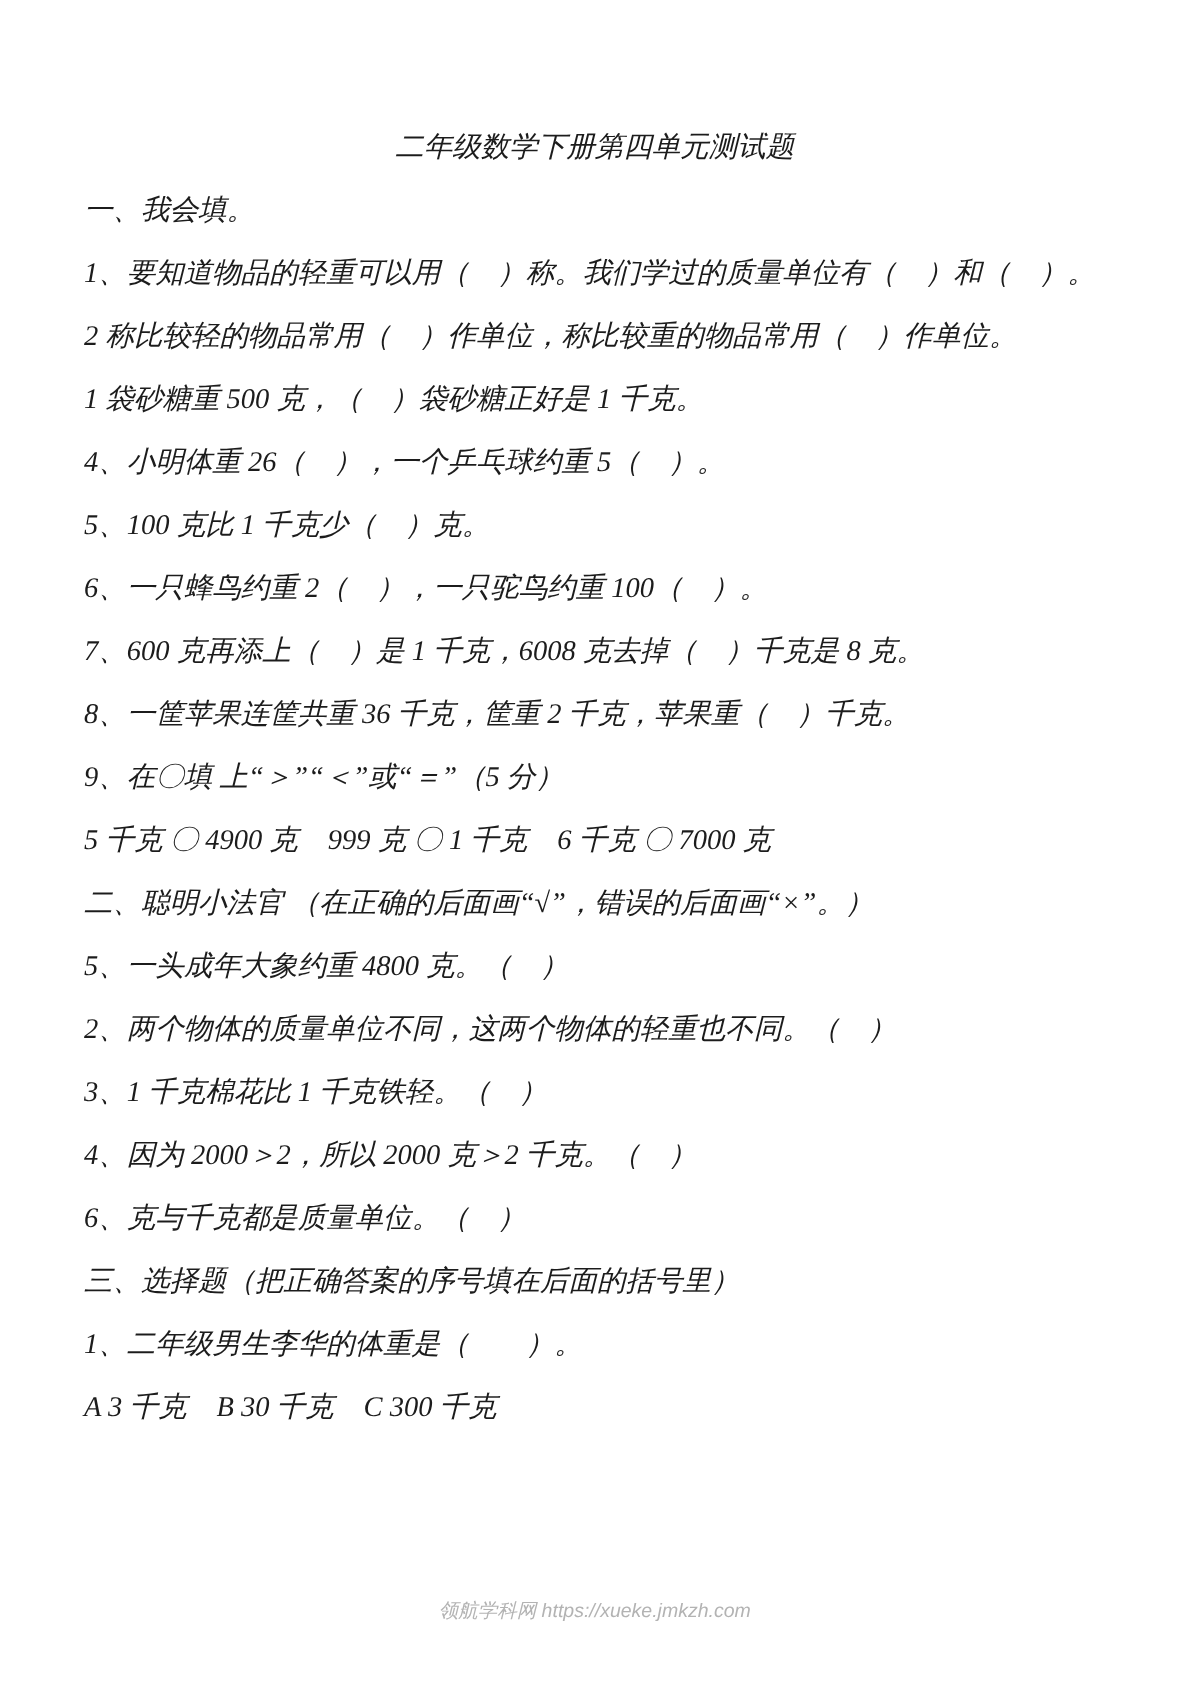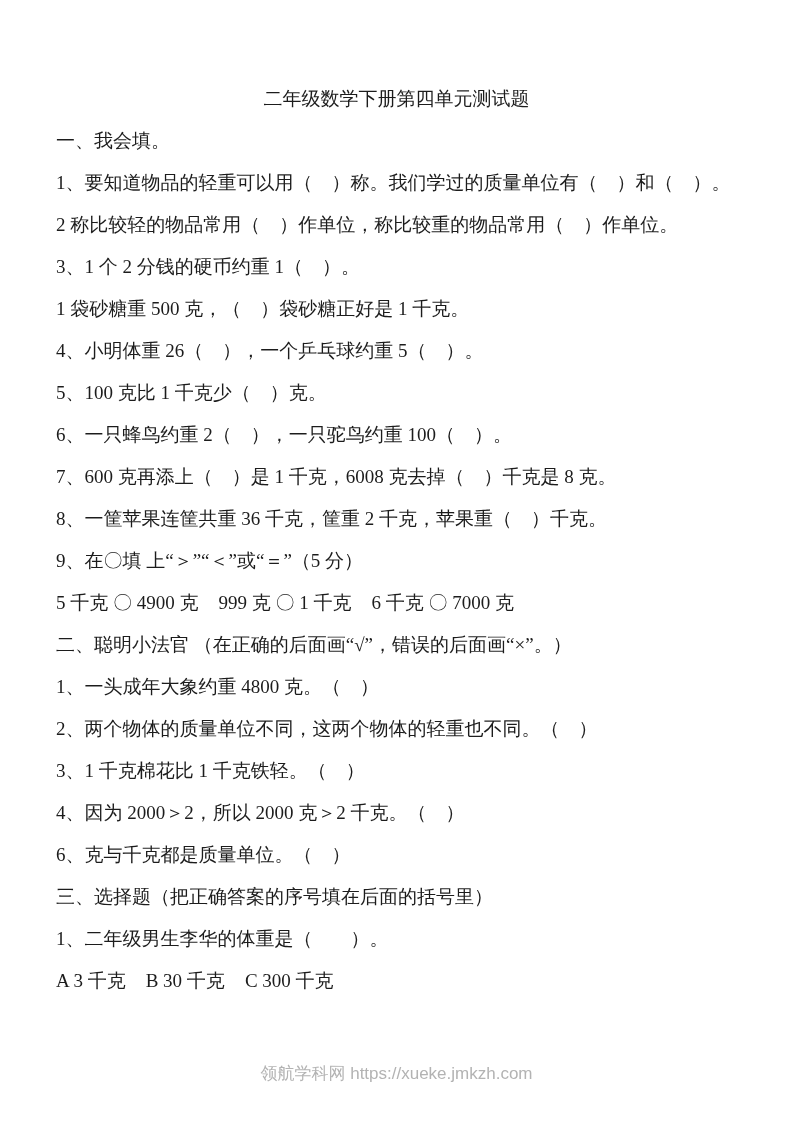--- a/index.html
+++ b/index.html
@@ -11,20 +11,21 @@
     position: relative;
     width: 793px;
     height: 1122px;
     background: #ffffff;
     box-sizing: border-box;
     padding-top: 78px;
     font-family: "Liberation Serif", "DejaVu Serif", serif;
     font-size: 19px;
     color: #1c1c1c;
     overflow: hidden;
+    font-style: italic;
   }
   .title {
     margin: 0;
     height: 42px;
     line-height: 42px;
     font-size: 19px;
     font-weight: normal;
     text-align: center;
     white-space: nowrap;
   }
@@ -42,53 +43,52 @@
   .row span {
     white-space: nowrap;
   }
   .footer {
     position: absolute;
     left: 0;
     top: 1062px;
     width: 100%;
     text-align: center;
     font-family: "Liberation Sans", "DejaVu Sans", sans-serif;
-    font-size: 17px;
+    font-size: 13px;
     line-height: 24px;
     color: #b3b3b3;
   }
 </style>
 </head>
 <body>
 
 <div class="page">
 
   <h1 class="title">二年级数学下册第四单元测试题</h1>
 
   <p class="line">一、我会填。</p>
   <p class="line">1、要知道物品的轻重可以用（　）称。我们学过的质量单位有（　）和（　）。</p>
   <p class="line">2 称比较轻的物品常用（　）作单位，称比较重的物品常用（　）作单位。</p>
-  <p class="line">3、1 个 2 分钱的硬币约重 1（　）。</p>
   <p class="line">1 袋砂糖重 500 克，（　）袋砂糖正好是 1 千克。</p>
   <p class="line">4、小明体重 26（　），一个乒乓球约重 5（　）。</p>
   <p class="line">5、100 克比 1 千克少（　）克。</p>
   <p class="line">6、一只蜂鸟约重 2（　），一只驼鸟约重 100（　）。</p>
   <p class="line">7、600 克再添上（　）是 1 千克，6008 克去掉（　）千克是 8 克。</p>
   <p class="line">8、一筐苹果连筐共重 36 千克，筐重 2 千克，苹果重（　）千克。</p>
   <p class="line">9、在〇填 上“＞”“＜”或“＝”（5 分）</p>
 
   <div class="line row">
     <span>5 千克 〇 4900 克</span>
     <span>999 克 〇 1 千克</span>
     <span>6 千克 〇 7000 克</span>
   </div>
 
 
   <p class="line">二、聪明小法官 （在正确的后面画“√”，错误的后面画“×”。）</p>
-  <p class="line">1、一头成年大象约重 4800 克。（　）</p>
+  <p class="line">5、一头成年大象约重 4800 克。（　）</p>
   <p class="line">2、两个物体的质量单位不同，这两个物体的轻重也不同。（　）</p>
   <p class="line">3、1 千克棉花比 1 千克铁轻。（　）</p>
   <p class="line">4、因为 2000＞2，所以 2000 克＞2 千克。（　）</p>
   <p class="line">6、克与千克都是质量单位。（　）</p>
 
   <p class="line">三、选择题（把正确答案的序号填在后面的括号里）</p>
   <p class="line">1、二年级男生李华的体重是（　　）。</p>
 
   <div class="line row">
     <span>A 3 千克</span>

